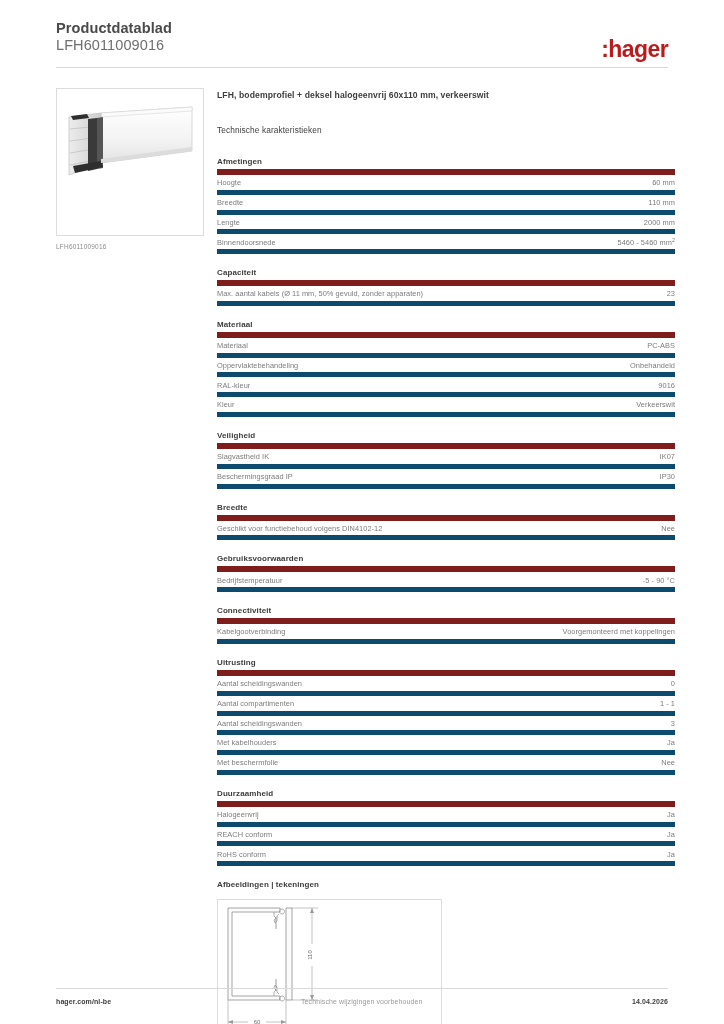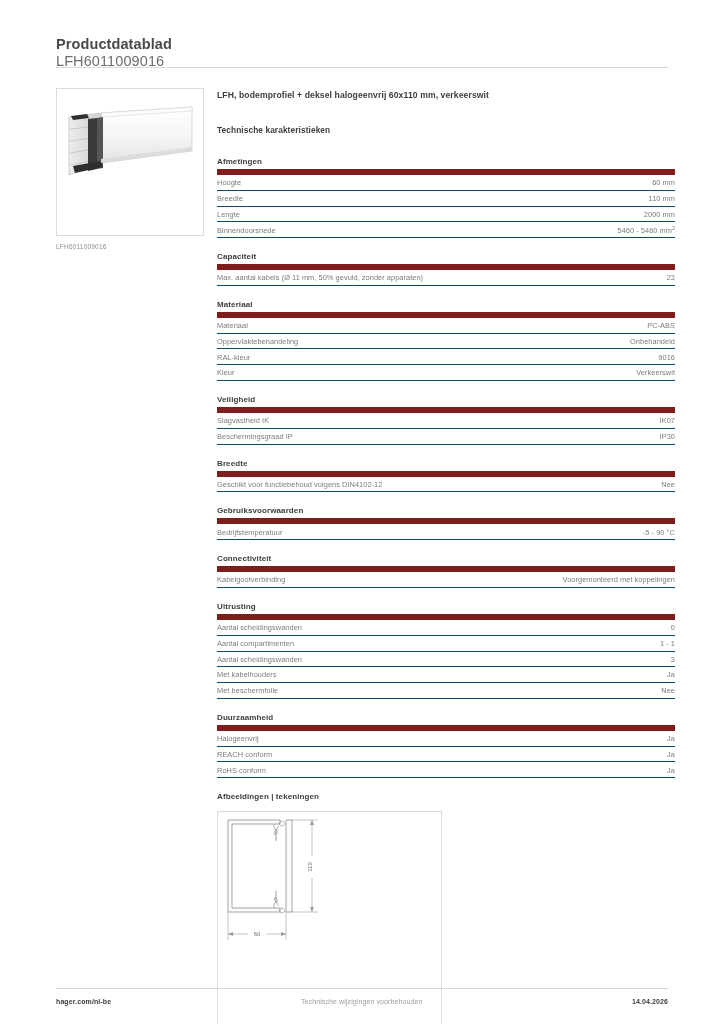--- a/index.html
+++ b/index.html
@@ -16,27 +16,26 @@
     width: 724px;
     height: 1024px;
     background: #fff;
     overflow: hidden;
   }
 
   
   .header {
     position: absolute;
     left: 56px;
-    top: 36px;
+    top: 20px;
     width: 612px;
     height: 44px;
     display: flex;
     align-items: flex-start;
     justify-content: space-between;
-    flex-direction: column;
   }
   .header-titles { display: block; }
   .doc-title {
     font-size: 14.5px;
     font-weight: bold;
     color: #4a4a4a;
     letter-spacing: 0.1px;
     line-height: 17px;
   }
   .doc-subtitle {
@@ -95,21 +94,21 @@
   }
   .product-name {
     font-size: 8.6px;
     font-weight: bold;
     color: #3d3d3d;
     letter-spacing: 0.1px;
     margin-bottom: 25px;
   }
   .tech-heading {
     font-size: 8.3px;
-    font-weight: bold;
+    font-weight: normal;
     color: #3d3d3d;
     letter-spacing: 0.1px;
     margin-bottom: 22px;
   }
 
   .section { margin-bottom: 14px; }
   .section-title {
     font-size: 8px;
     font-weight: bold;
     color: #3d3d3d;
@@ -117,21 +116,21 @@
     padding-bottom: 3px;
     border-bottom: 6px solid #7f1d1d;
   }
   .spec-row {
     display: flex;
     justify-content: space-between;
     align-items: baseline;
     font-size: 7.4px;
     color: #7b7b7b;
     padding: 3.2px 0 2.6px 0;
-    border-bottom: 1px solid #0c4a6e;
+    border-bottom: 5px solid #0c4a6e;
     letter-spacing: 0.05px;
   }
   .spec-label { white-space: nowrap; }
   .spec-value { white-space: nowrap; padding-left: 10px; }
   .spec-value sup { font-size: 5.3px; vertical-align: super; line-height: 0; }
 
   
   .drawing-heading {
     font-size: 8px;
     font-weight: bold;

